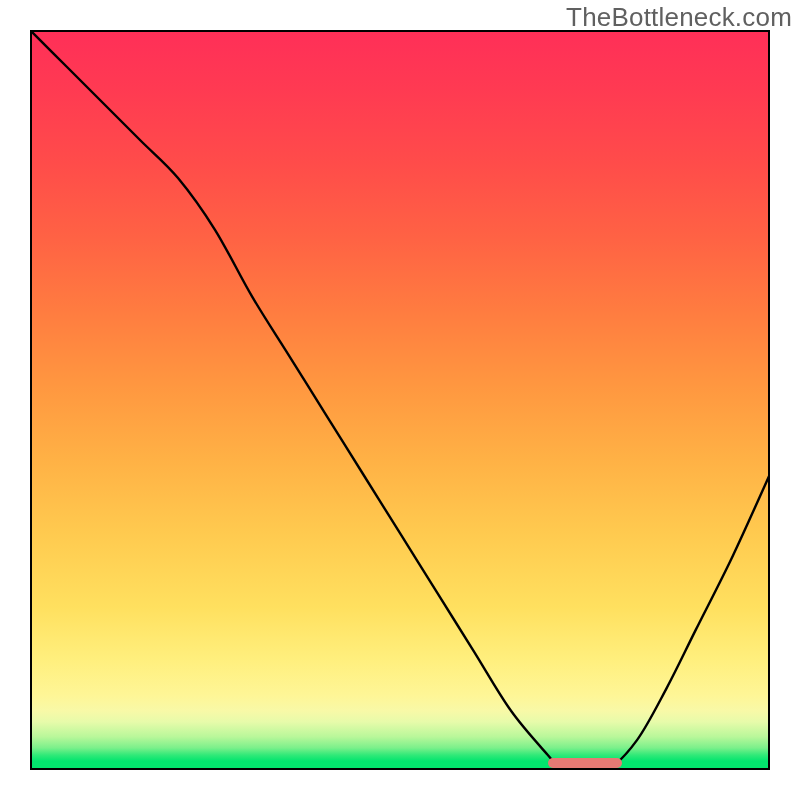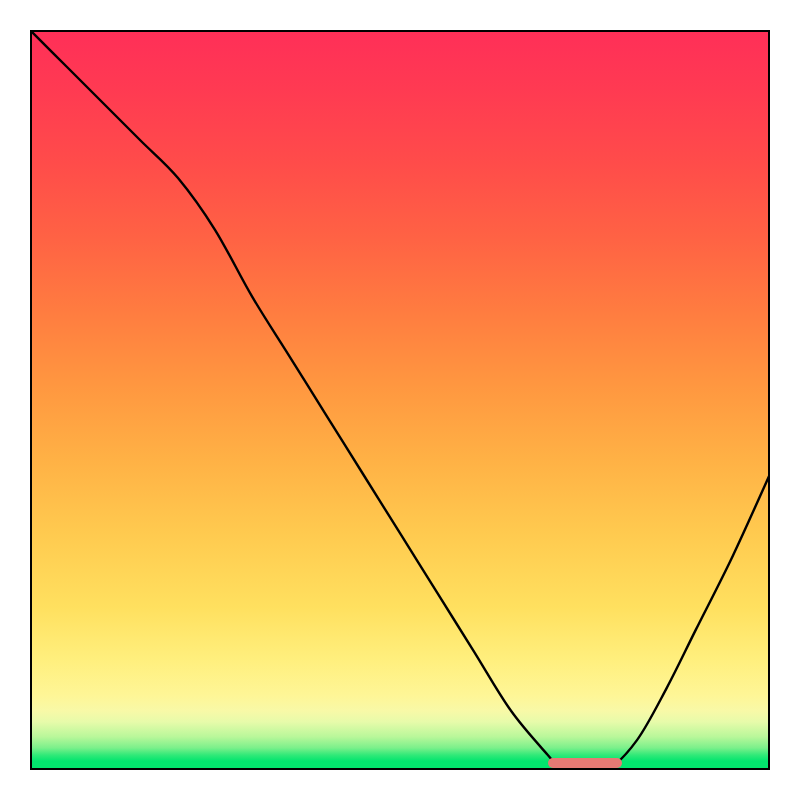--- a/index.html
+++ b/index.html
@@ -80,20 +80,21 @@
     height: 10px;
     border-radius: 5px;
     background: #e77a74;
     bottom: 2px; 
   }
 </style>
 </head>
 <body>
 <div class="wrap">
 
+  <div class="watermark">TheBottleneck.com</div>
 
   <div class="plot">
 
     <div class="gradient-area"></div>
 
     <svg class="curve" viewBox="0 0 740 740" preserveAspectRatio="none">
       <path id="curve-path" fill="none" stroke="#000" stroke-width="2.4" stroke-linejoin="round" d="M 0.00 0.00 C 6.17 6.17, 24.67 24.67, 37.00 37.00 C 49.33 49.33, 61.67 61.67, 74.00 74.00 C 86.33 86.33, 98.67 98.67, 111.00 111.00 C 123.33 123.33, 135.67 133.20, 148.00 148.00 C 160.33 162.80, 172.67 180.07, 185.00 199.80 C 197.33 219.53, 209.67 245.43, 222.00 266.40 C 234.33 287.37, 246.67 305.87, 259.00 325.60 C 271.33 345.33, 283.67 365.07, 296.00 384.80 C 308.33 404.53, 320.67 424.27, 333.00 444.00 C 345.33 463.73, 357.67 483.47, 370.00 503.20 C 382.33 522.93, 394.67 542.67, 407.00 562.40 C 419.33 582.13, 431.67 601.87, 444.00 621.60 C 456.33 641.33, 468.67 663.53, 481.00 680.80 C 493.33 698.07, 509.37 715.33, 518.00 725.20 C 526.63 735.07, 526.63 737.53, 532.80 740.00 C 538.97 742.47, 547.60 740.00, 555.00 740.00 C 562.40 740.00, 568.57 744.93, 577.20 740.00 C 585.83 735.07, 596.93 723.97, 606.80 710.40 C 616.67 696.83, 626.53 677.10, 636.40 658.60 C 646.27 640.10, 654.90 621.60, 666.00 599.40 C 677.10 577.20, 690.67 551.30, 703.00 525.40 C 715.33 499.50, 733.83 457.57, 740.00 444.00"></path>
     </svg>
 
     <div class="minimum-marker" id="min-marker" style="left: 518px; width: 74px;"></div>

